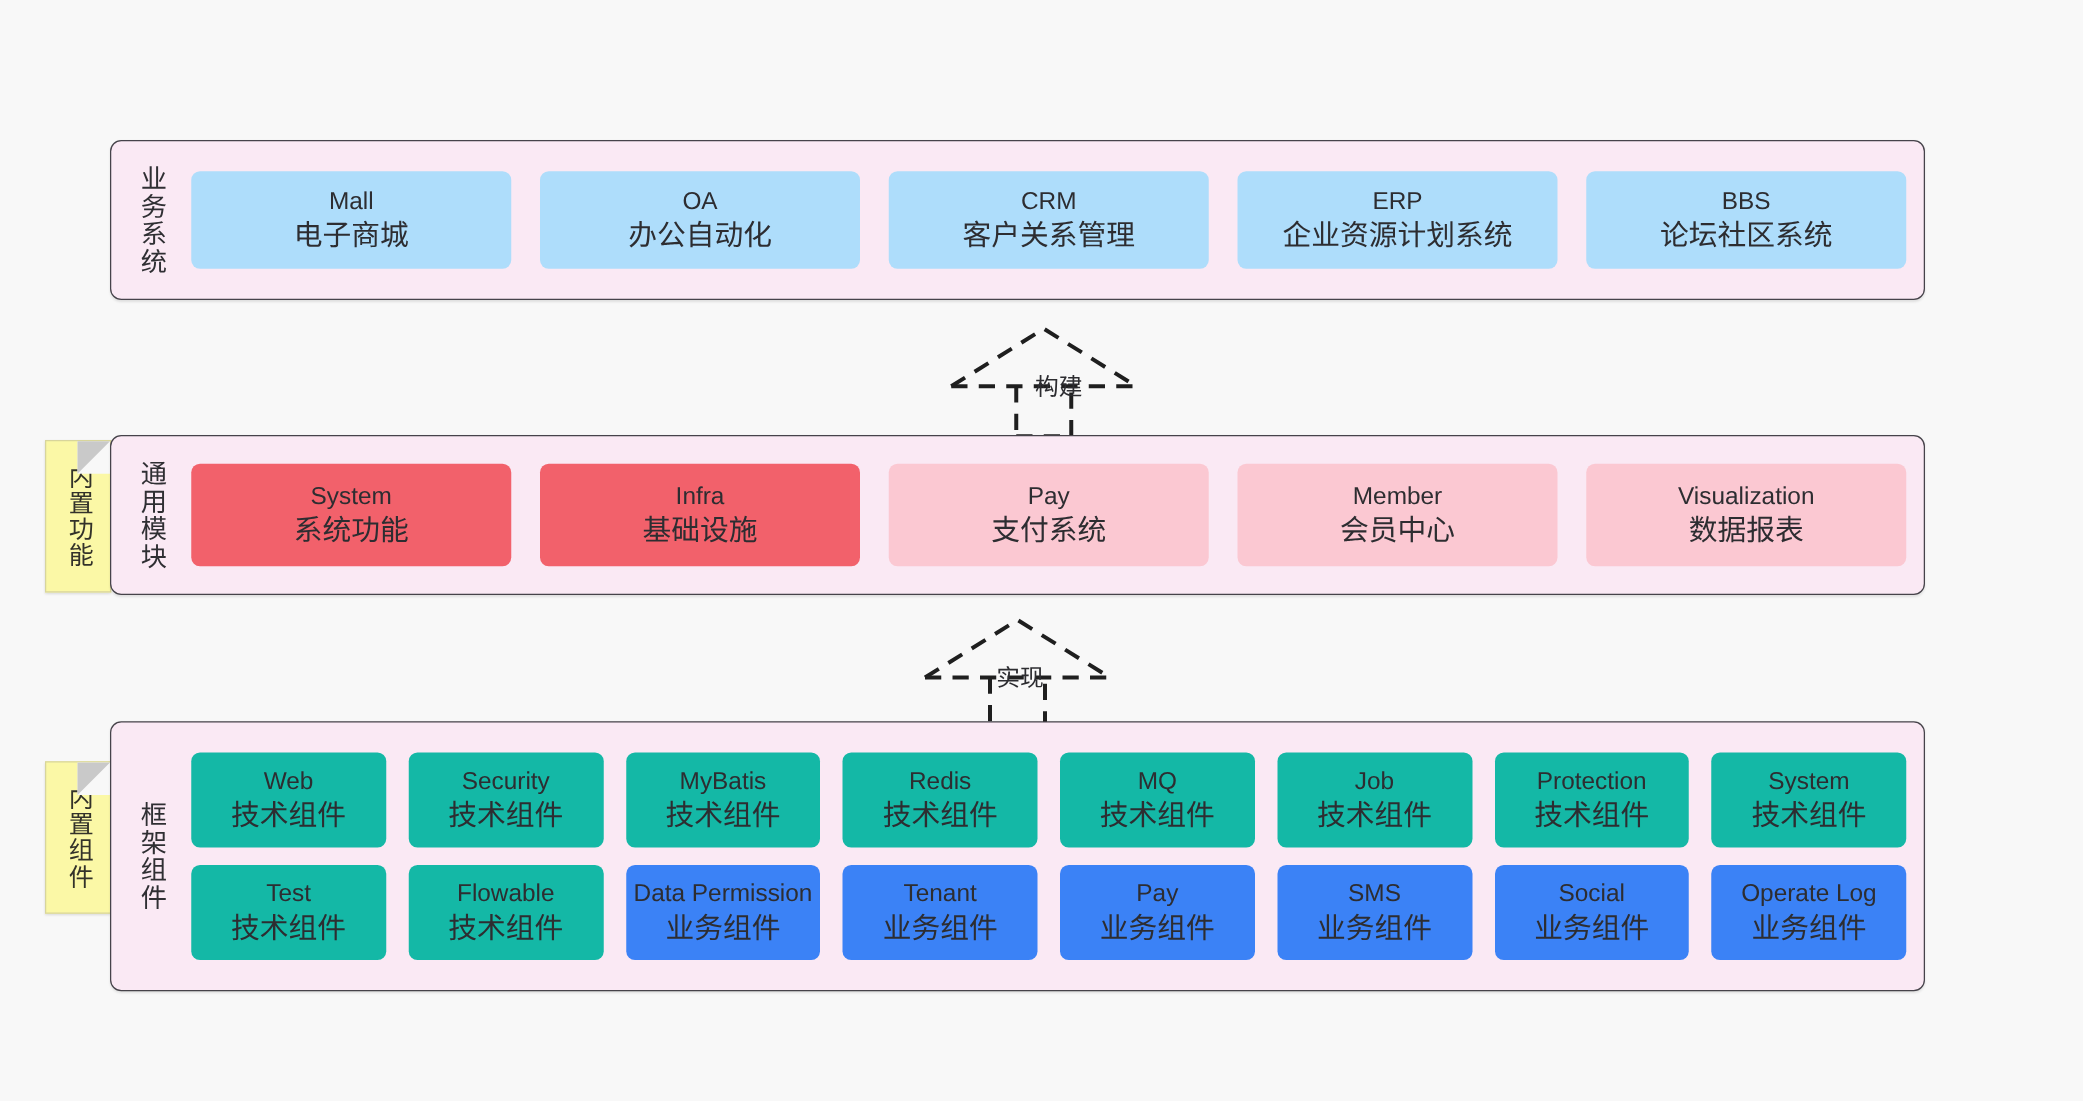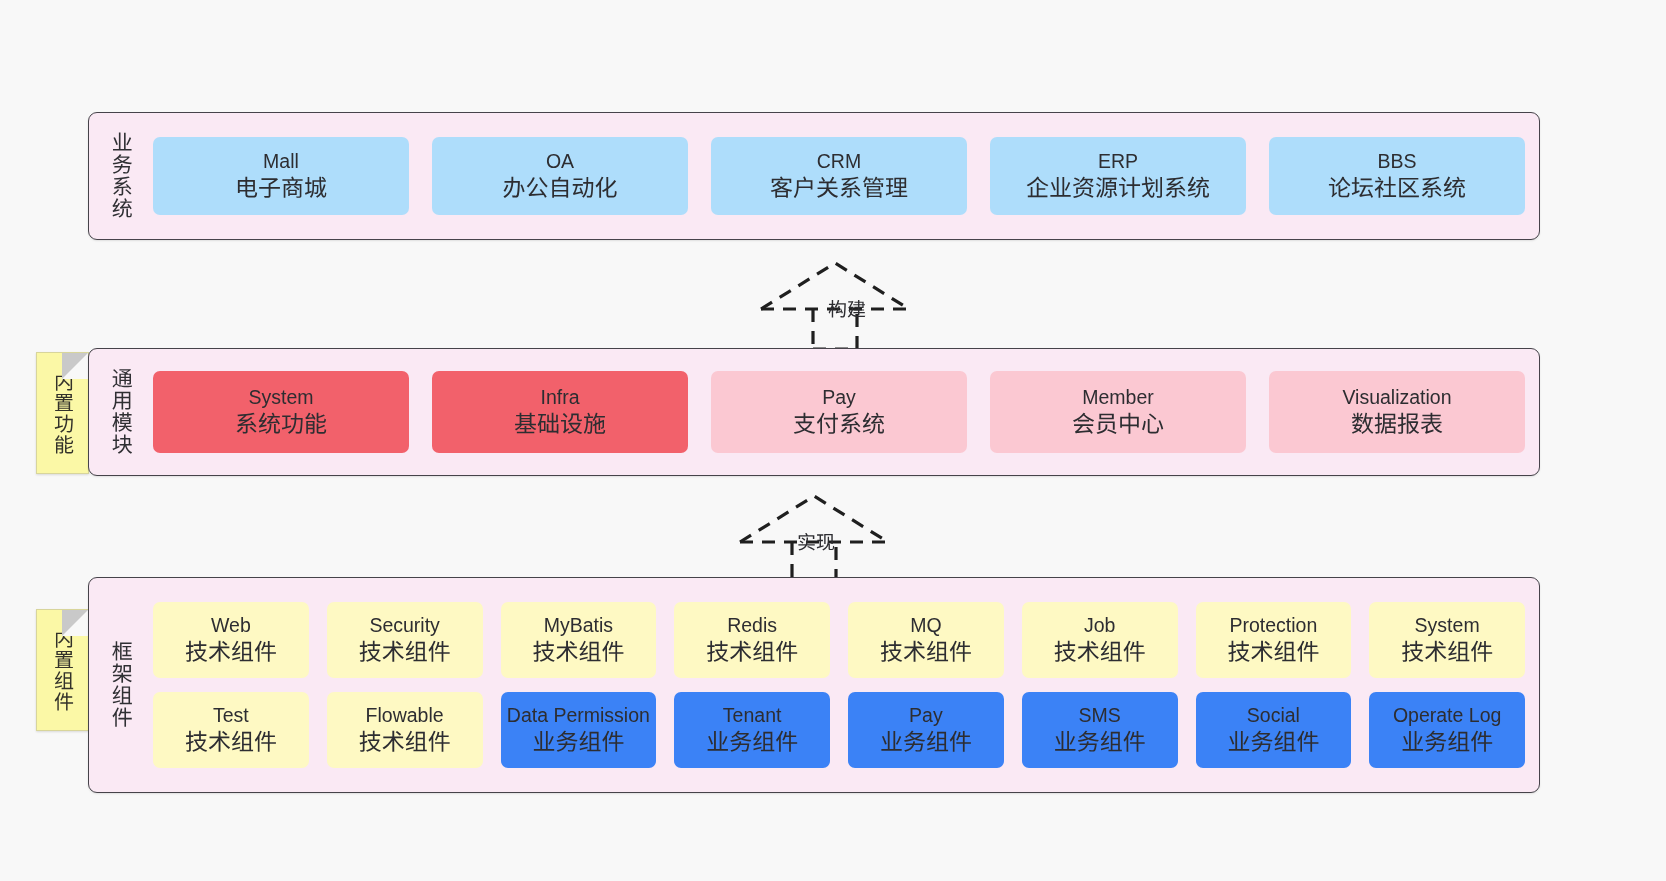--- a/index.html
+++ b/index.html
@@ -88,21 +88,21 @@
     font-size: 19.5px;
     color: #2d2d31;
   }
   .card .t2 {
     font-size: 23px;
     color: #2d2d31;
   }
   .card.blue      { background: #aeddfb; }
   .card.red       { background: #f2616b; }
   .card.pink      { background: #fbc8d2; }
-  .card.green     { background: #fef9c3; }
+  .card.green     { background: #14b8a6; }
   .card.lightgreen{ background: #3b82f6; }
 
   
   #band-business {
     left: 88px; top: 112px; width: 1452px; height: 128px;
   }
   #band-business .band-items { padding: 0 14px 0 10px; }
   #band-business .row { width: 100%; gap: 23px; }
   #band-business .card { height: 78px; }
 

